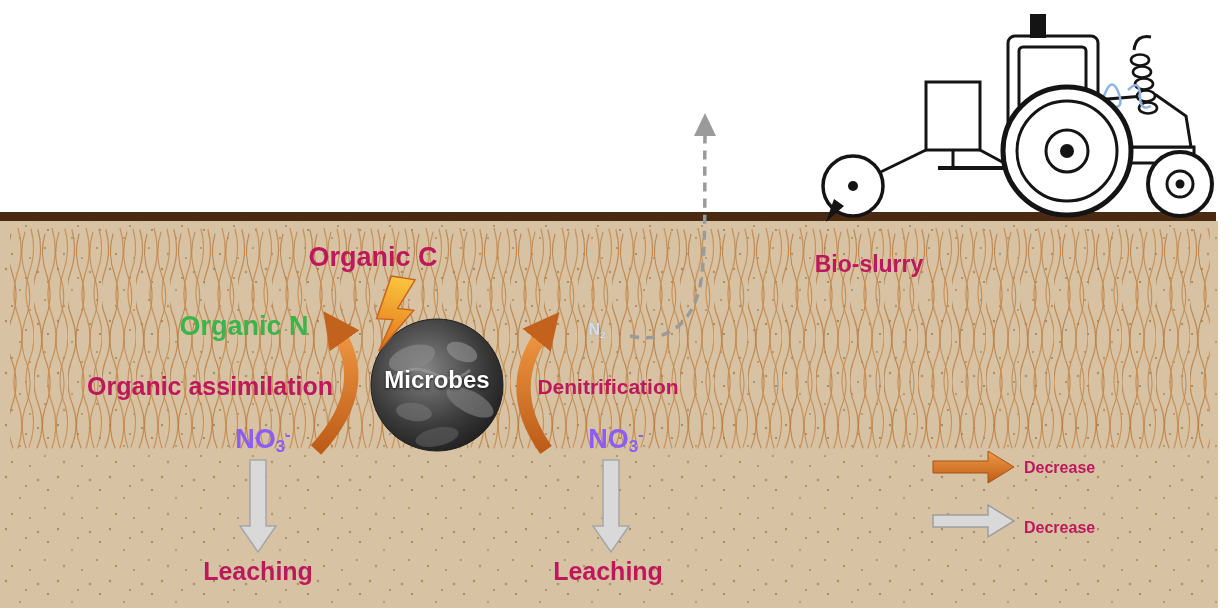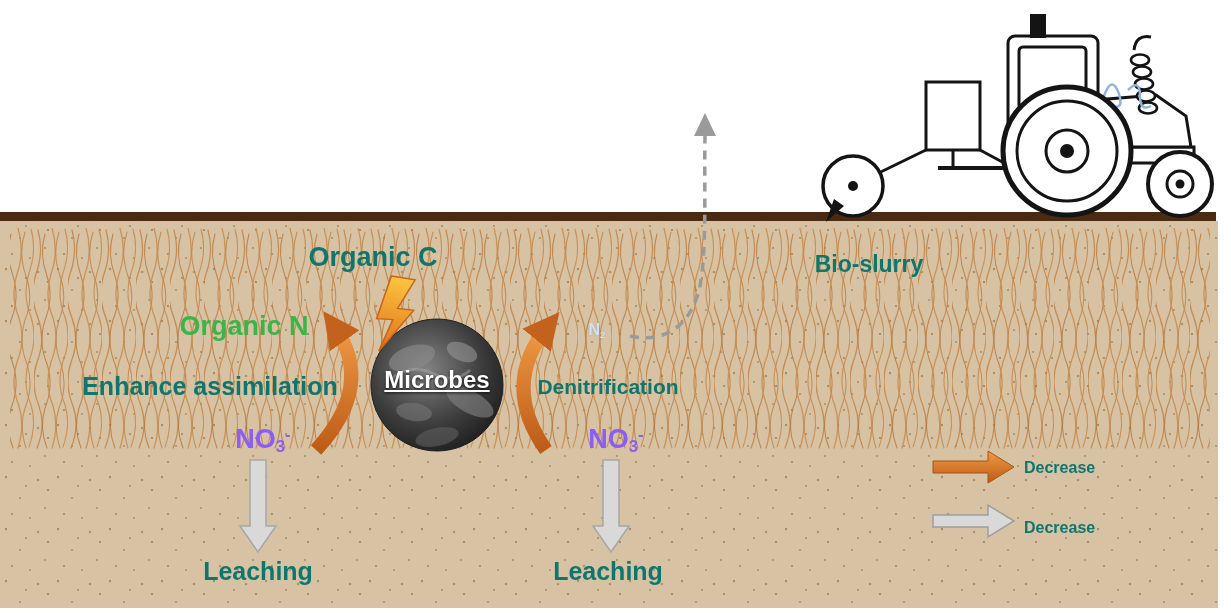--- a/index.html
+++ b/index.html
@@ -1,24 +1,24 @@
 <!DOCTYPE html>
 <html><head>
 <meta charset="utf-8">
 <style>
   html,body{margin:0;padding:0;background:#fff;}
   .stage{position:relative;width:1231px;height:613px;background:#ffffff;overflow:hidden;
          font-family:"Liberation Sans",sans-serif;}
   .stage svg.scene{position:absolute;left:0;top:0;}
-  .lbl{position:absolute;transform:translate(-50%,-50%);font-weight:700;color:#0f766e;
+  .lbl{position:absolute;transform:translate(-50%,-50%);font-weight:700;color:#be185d;
        white-space:nowrap;line-height:1;}
   .f27{font-size:27px;}
   .f26{font-size:16px;}
   .f25{font-size:25px;}
-  .f24{font-size:24px;text-decoration:underline;}
+  .f24{font-size:24px;}
   .f23{font-size:23px;}
   .f21{font-size:21px;}
   .green{color:#3bb44a;}
   .blue{color:#8b5cf6;}
   .pale{color:#cfe0f2;text-shadow:0 0 2px rgba(110,110,110,.35);}
   .white{color:#fff;text-shadow:0 1px 3px rgba(0,0,0,.85);}
   .left-anchor{transform:translate(0,-50%);}
   .sub{font-size:.62em;vertical-align:-.28em;}
   .sup{font-size:.62em;vertical-align:.45em;}
 </style>
@@ -133,21 +133,21 @@
     <polygon points="603,460 619,460 619,526 629,526 611,552 593,526 603,526" fill="#d9d9d9" stroke="#a6a6a6" stroke-width="1.5"></polygon>
 
     <polygon points="933,461 988,461 988,451 1014,467 988,483 988,473 933,473" fill="url(#og)" stroke="#a85312" stroke-width="1"></polygon>
     <polygon points="933,515 988,515 988,505 1014,521 988,537 988,527 933,527" fill="#d9d9d9" stroke="#9e9e9e" stroke-width="1.5"></polygon>
   </svg>
 
   <div class="lbl f27" style="left:373px;top:257px;">Organic C</div>
 
   <div class="lbl f27 green" style="left:244px;top:326px;">Organic N</div>
 
-  <div class="lbl f25" style="left:210px;top:386px;">Enhance assimilation</div>
+  <div class="lbl f25" style="left:210px;top:386px;">Organic assimilation</div>
 
   <div class="lbl f24 white" style="left:437px;top:380px;">Microbes</div>
 
   <div class="lbl f26 pale" style="left:597px;top:331px;"><span>N</span><span class="sub">2</span></div>
 
   <div class="lbl f21" style="left:608px;top:386px;">Denitrification</div>
 
   <div class="lbl f27 blue" style="left:263px;top:441px;"><span>NO</span><span class="sub">3</span><span class="sup">-</span></div>
 
   <div class="lbl f27 blue" style="left:616px;top:441px;"><span>NO</span><span class="sub">3</span><span class="sup">-</span></div>

